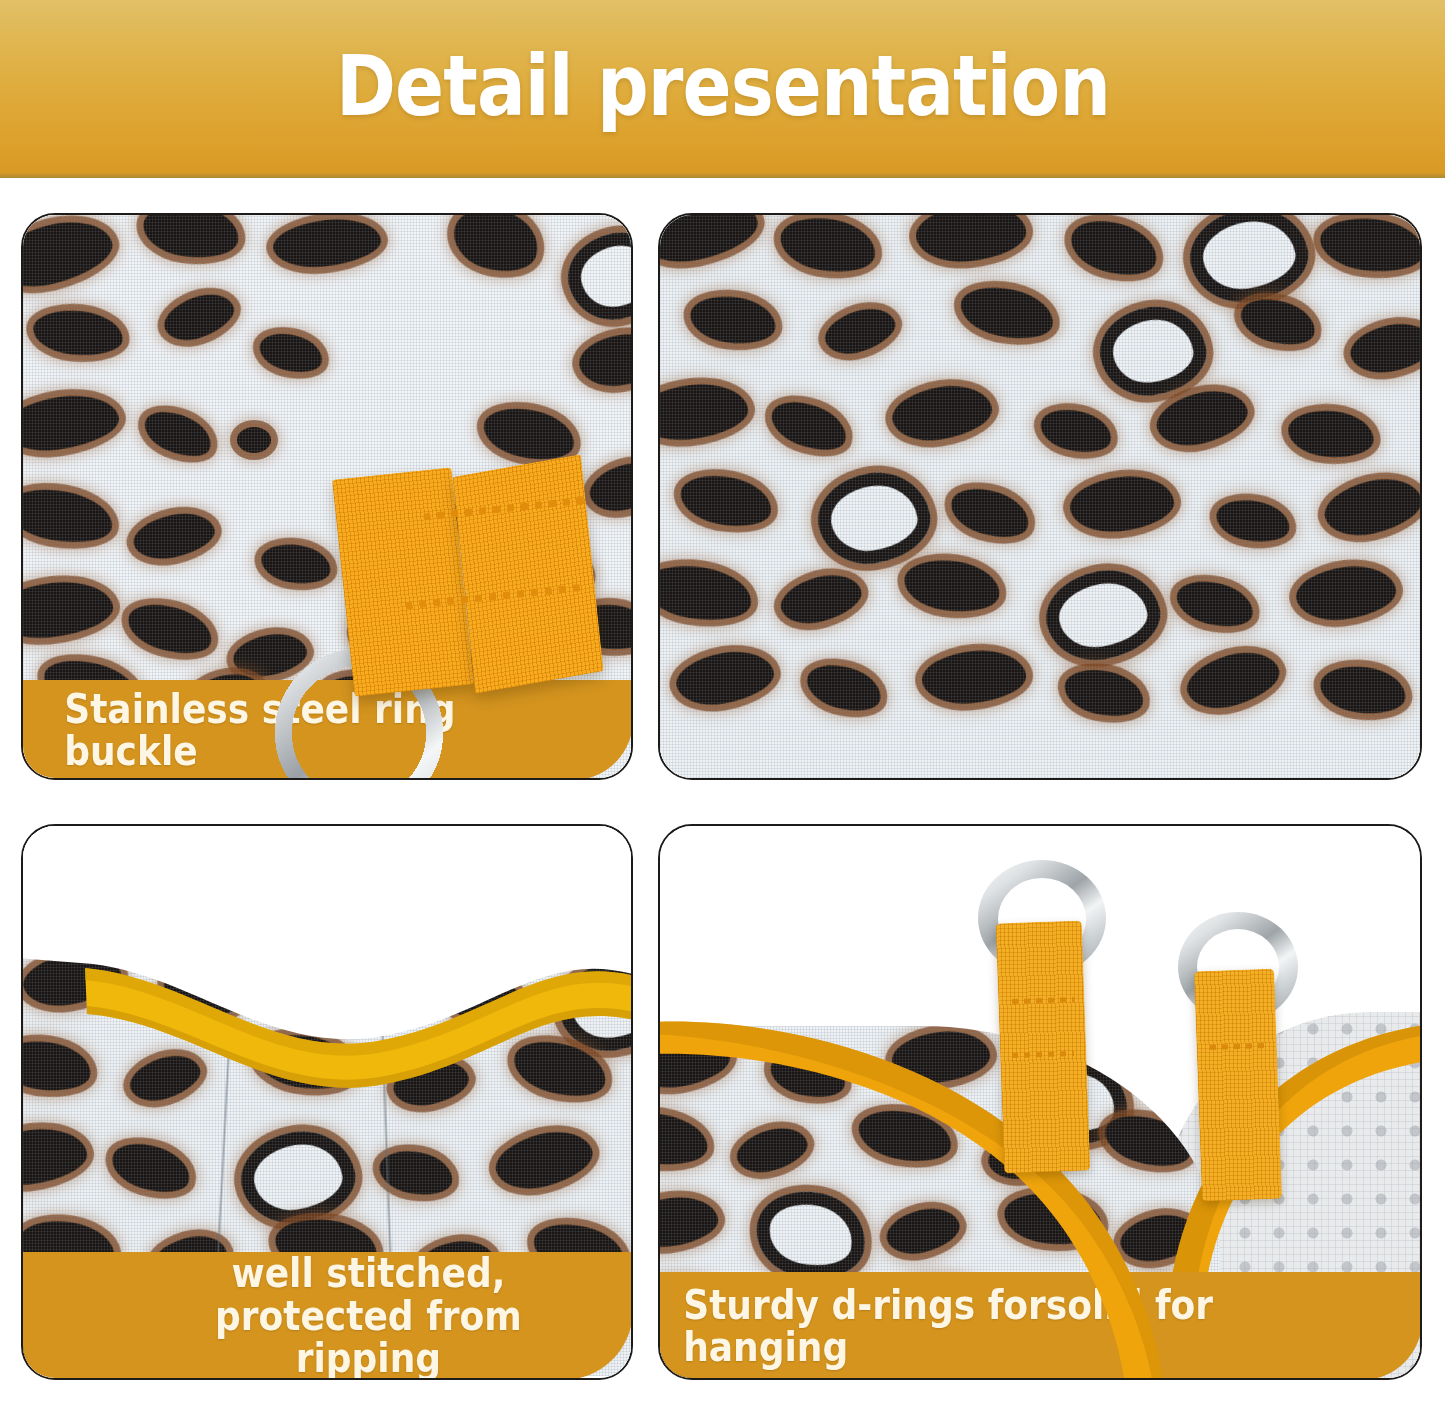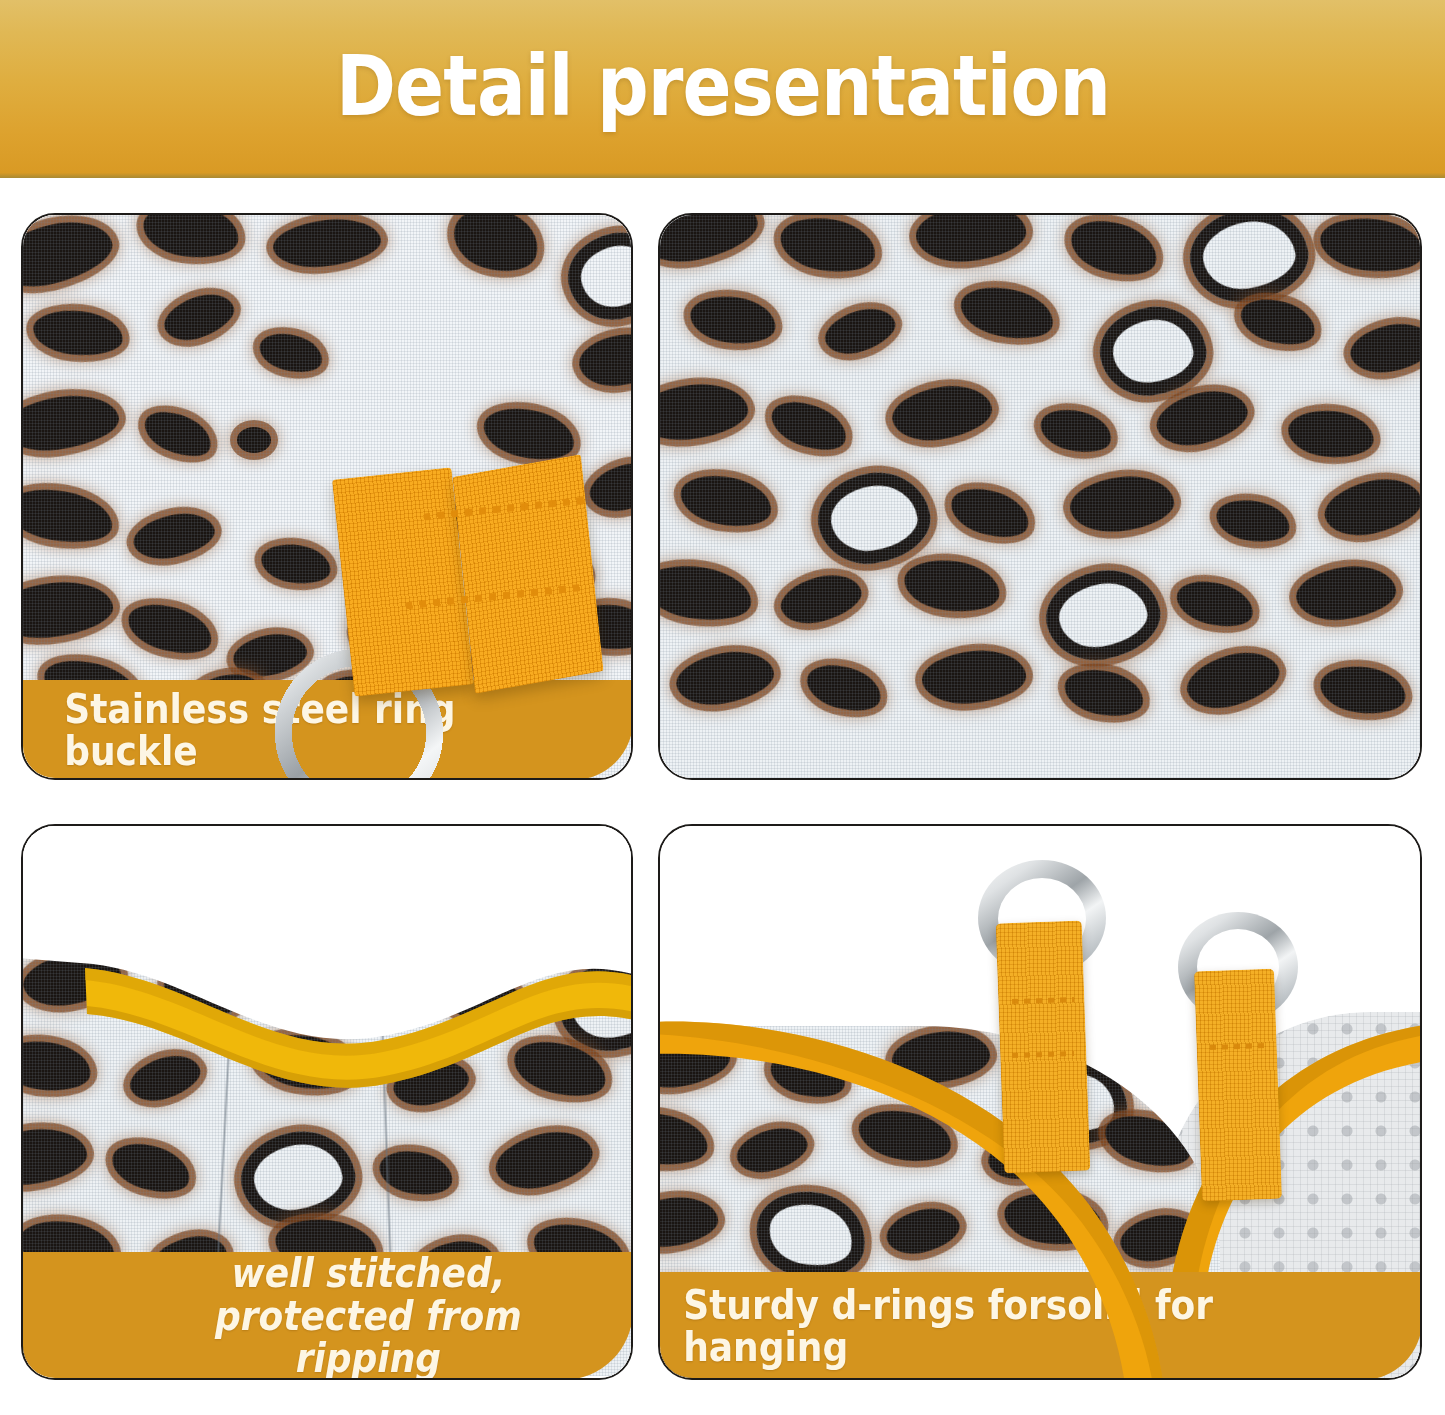--- a/index.html
+++ b/index.html
@@ -39,21 +39,21 @@
   .card{
     position:absolute;
     border:2.5px solid #1d1b19;
     border-radius:34px;
     background:#ffffff;
     overflow:hidden;
     box-sizing:border-box;
   }
   .card-1{left:21px;  top:35px;  width:612px; height:567px;}
   .card-2{left:658px; top:35px;  width:764px; height:567px;}
-  .card-3{left:21px;  top:646px; width:612px; height:556px;font-style:italic;}
+  .card-3{left:21px;  top:646px; width:612px; height:556px;}
   .card-4{left:658px; top:646px; width:764px; height:556px;}
 
   .photo{position:absolute;left:0;top:0;right:0;bottom:0;overflow:hidden;background:#fff;}
 
   
   .caption{
     position:absolute;left:-2px;right:-2px;bottom:-2px;
     background:#d4941e;
     border-bottom-left-radius:34px;
     border-bottom-right-radius:60px;

